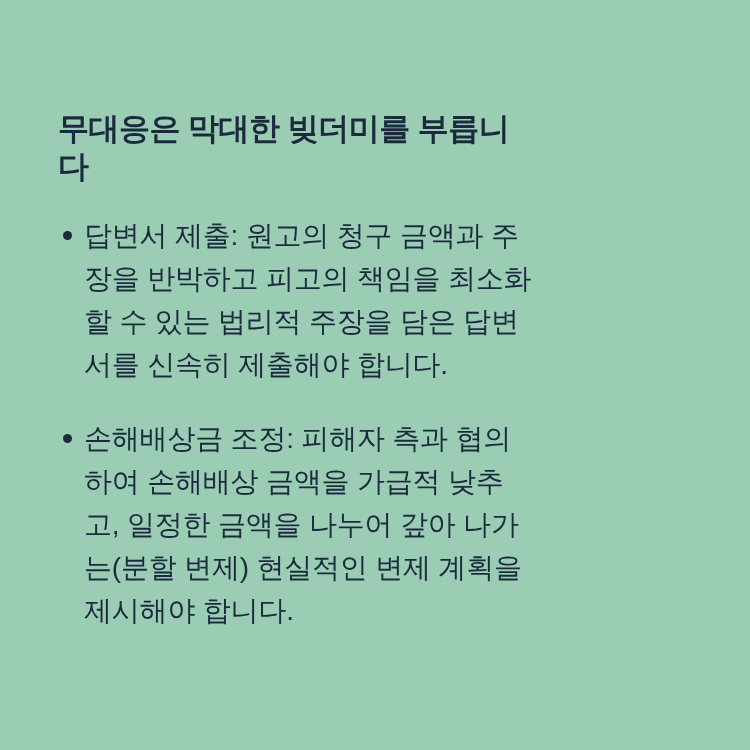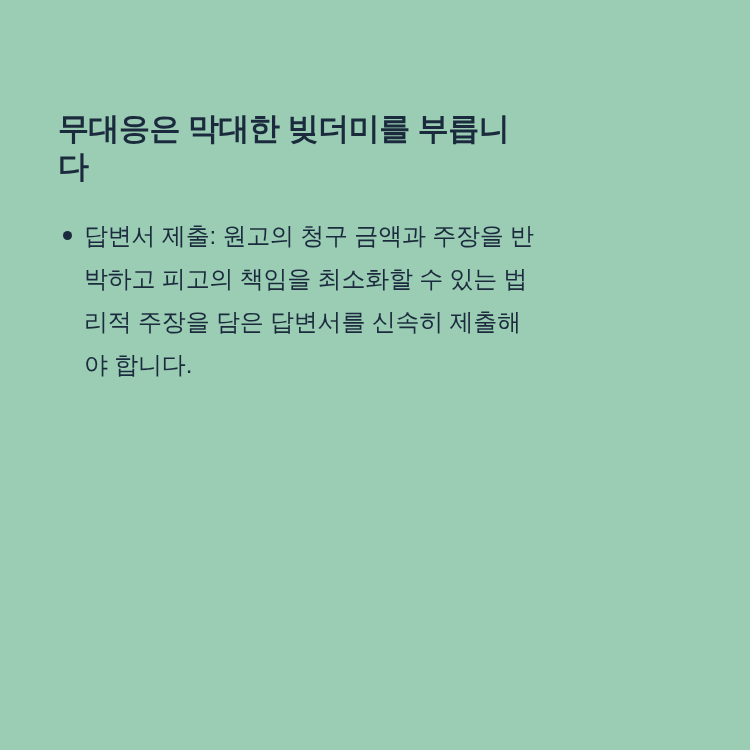--- a/index.html
+++ b/index.html
@@ -47,32 +47,36 @@
   .bullet-item + .bullet-item { margin-top: 31px; }
   .dot {
     flex: 0 0 auto;
     width: 9px;
     height: 9px;
     border-radius: 50%;
     background: currentColor;
     margin: 17px 12px 0 5px;
   }
   .bullet-text {
-    font-size: 24px;
+    font-size: 28px;
     line-height: 43px;
     font-weight: 500;
     letter-spacing: -0.2px;
   }
 </style>
 </head>
 <body>
 
 <div class="card">
   <h1 class="title">무대응은 막대한 빚더미를 부릅니다</h1>
 
 
   <ul class="advice-list">
     <li class="bullet-item">
       <span class="dot"></span>
       <span class="bullet-text">답변서 제출: 원고의 청구 금액과 주장을 반박하고 피고의 책임을 최소화할 수 있는 법리적 주장을 담은 답변서를 신속히 제출해야 합니다.</span>
     </li>
+    <li class="bullet-item">
+      <span class="dot"></span>
+      <span class="bullet-text">손해배상금 조정: 피해자 측과 협의하여 손해배상 금액을 가급적 낮추고, 일정한 금액을 나누어 갚아 나가는(분할 변제) 현실적인 변제 계획을 제시해야 합니다.</span>
+    </li>
   </ul>
 </div>
 
 </body></html>

